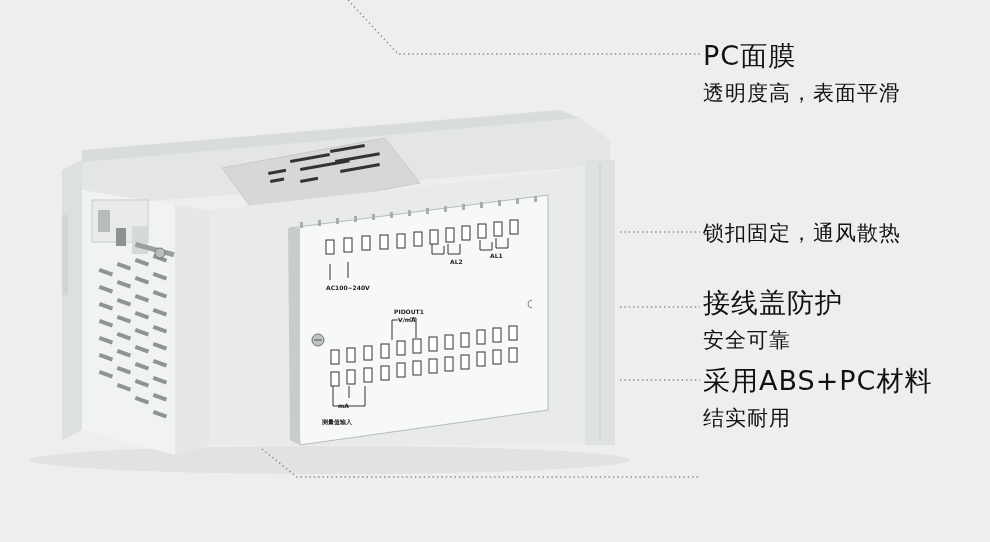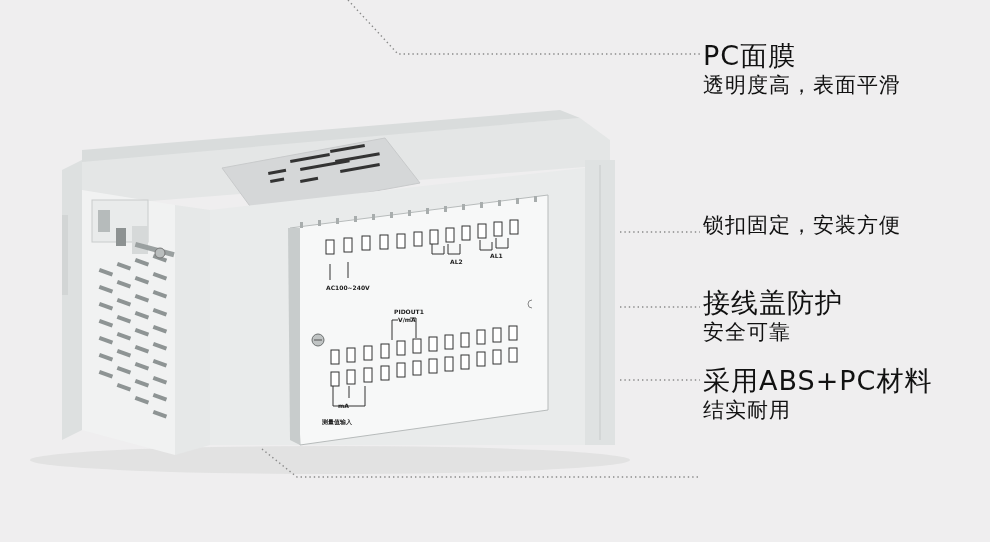--- a/index.html
+++ b/index.html
@@ -3,21 +3,21 @@
 <meta charset="utf-8">
 <style>
   html,body{margin:0;padding:0;}
   body{width:990px;height:542px;background:#efeeef;position:relative;overflow:hidden;font-family:"DejaVu Sans","Liberation Sans",sans-serif;}
   .stage{position:absolute;left:0;top:0;width:990px;height:498px;}
   
   .product{position:absolute;left:0;top:0;width:990px;height:542px;}
   
   .callout{position:absolute;left:703px;color:#111;}
   .callout .title{font-size:27px;line-height:32px;letter-spacing:1px;white-space:nowrap;}
-  .callout .sub{font-size:21px;line-height:26px;margin-top:0;white-space:nowrap;letter-spacing:1px;}
+  .callout .sub{font-size:21px;line-height:26px;margin-top:8px;white-space:nowrap;letter-spacing:1px;}
   .leader{position:absolute;}
 </style>
 </head>
 <body>
 
 <div class="stage">
 
   <svg class="product" viewBox="0 0 990 542" xmlns="http://www.w3.org/2000/svg">
 
     <ellipse cx="330" cy="460" rx="300" ry="14" fill="#e2e2e2"></ellipse>
@@ -194,21 +194,21 @@
       <polyline points="620,380 700,380"></polyline>
       <polyline points="262,449 297,477 700,477"></polyline>
     </g>
   </svg>
 
   <div class="callout" style="top:40px">
     <div class="title">PC面膜</div>
     <div class="sub">透明度高，表面平滑</div>
   </div>
   <div class="callout" style="top:212px">
-    <div class="sub">锁扣固定，安装方便</div>
+    <div class="sub">锁扣固定，通风散热</div>
   </div>
   <div class="callout" style="top:365px">
     <div class="title">采用ABS+PC材料</div>
     <div class="sub">结实耐用</div>
   </div>
   <div class="callout" style="top:287px">
     <div class="title">接线盖防护</div>
     <div class="sub">安全可靠</div>
   </div>
 </div>

